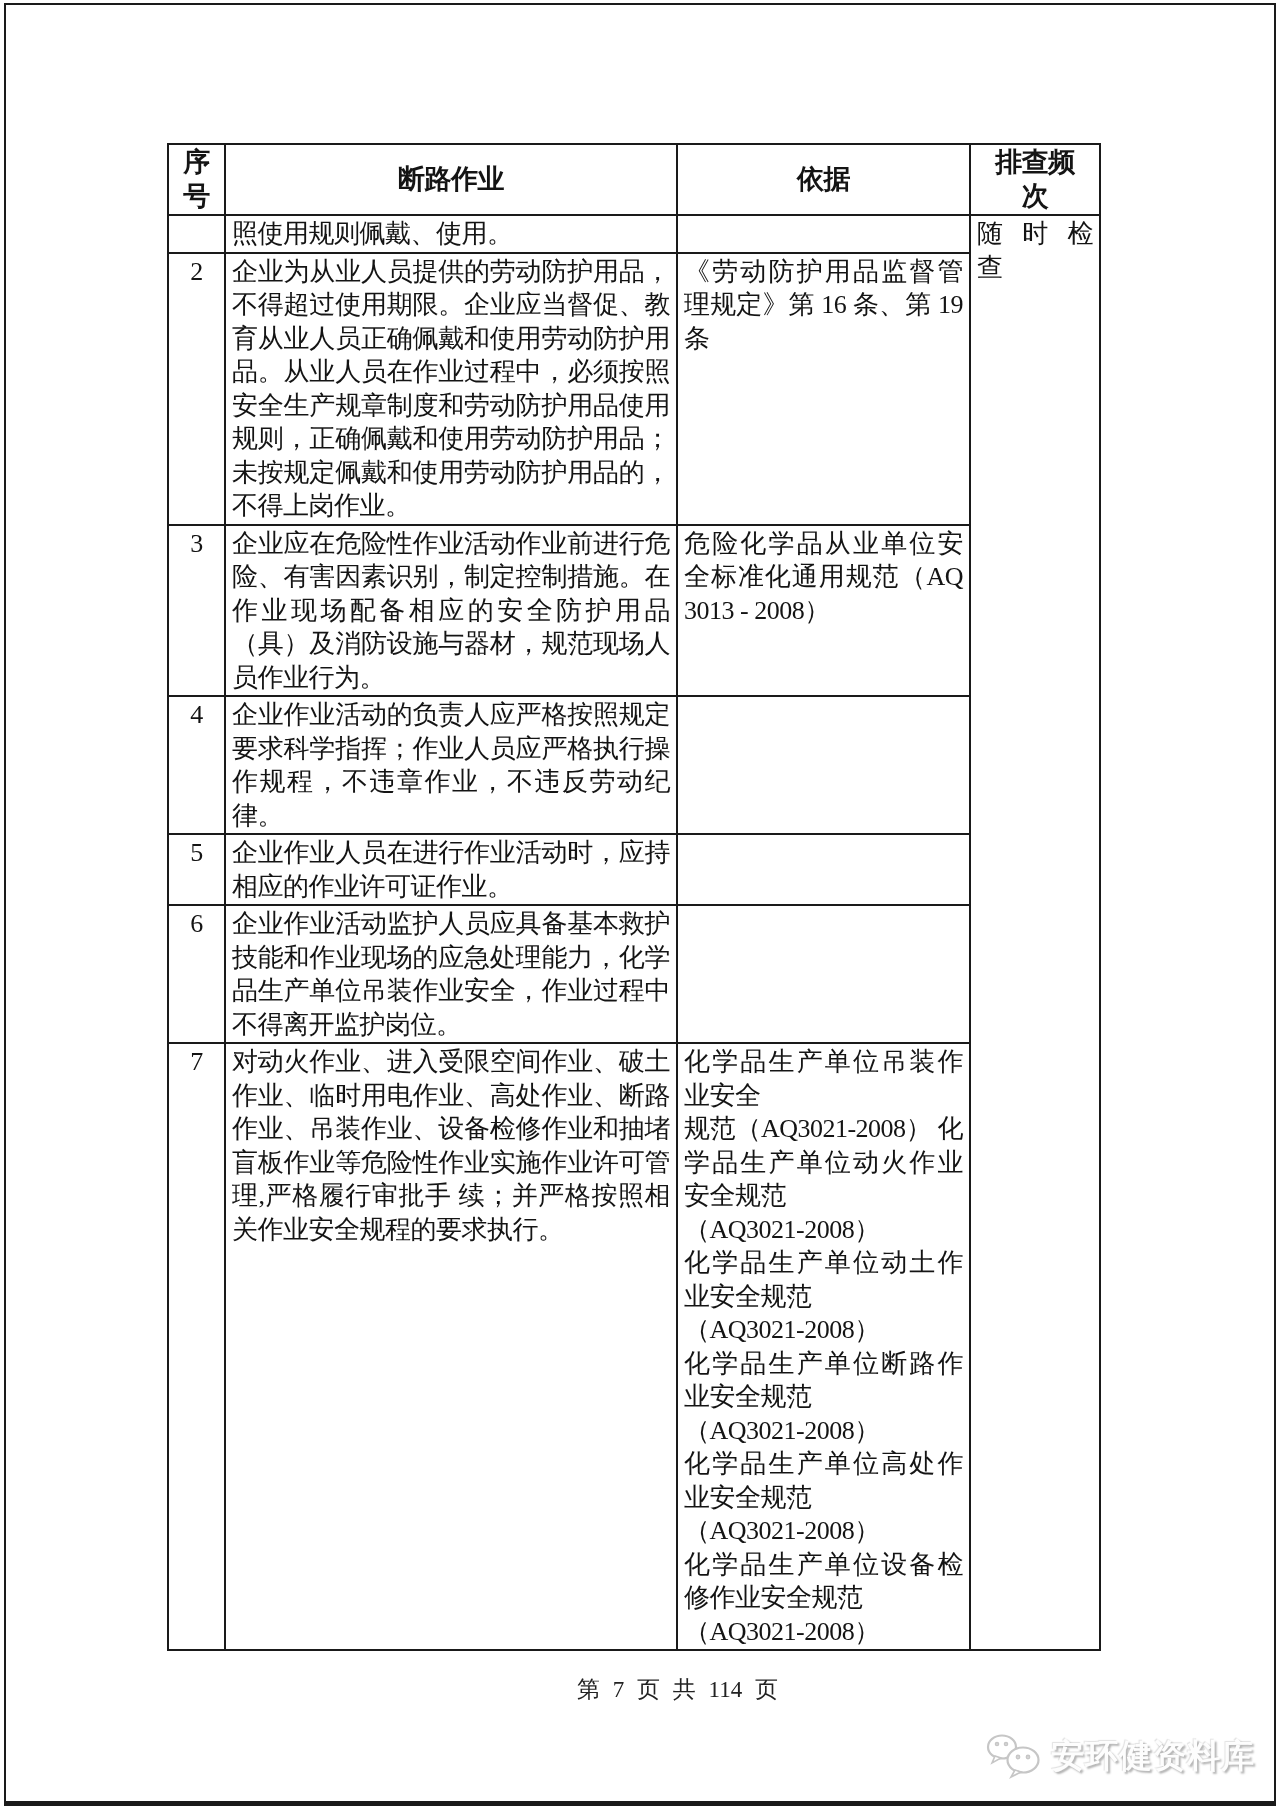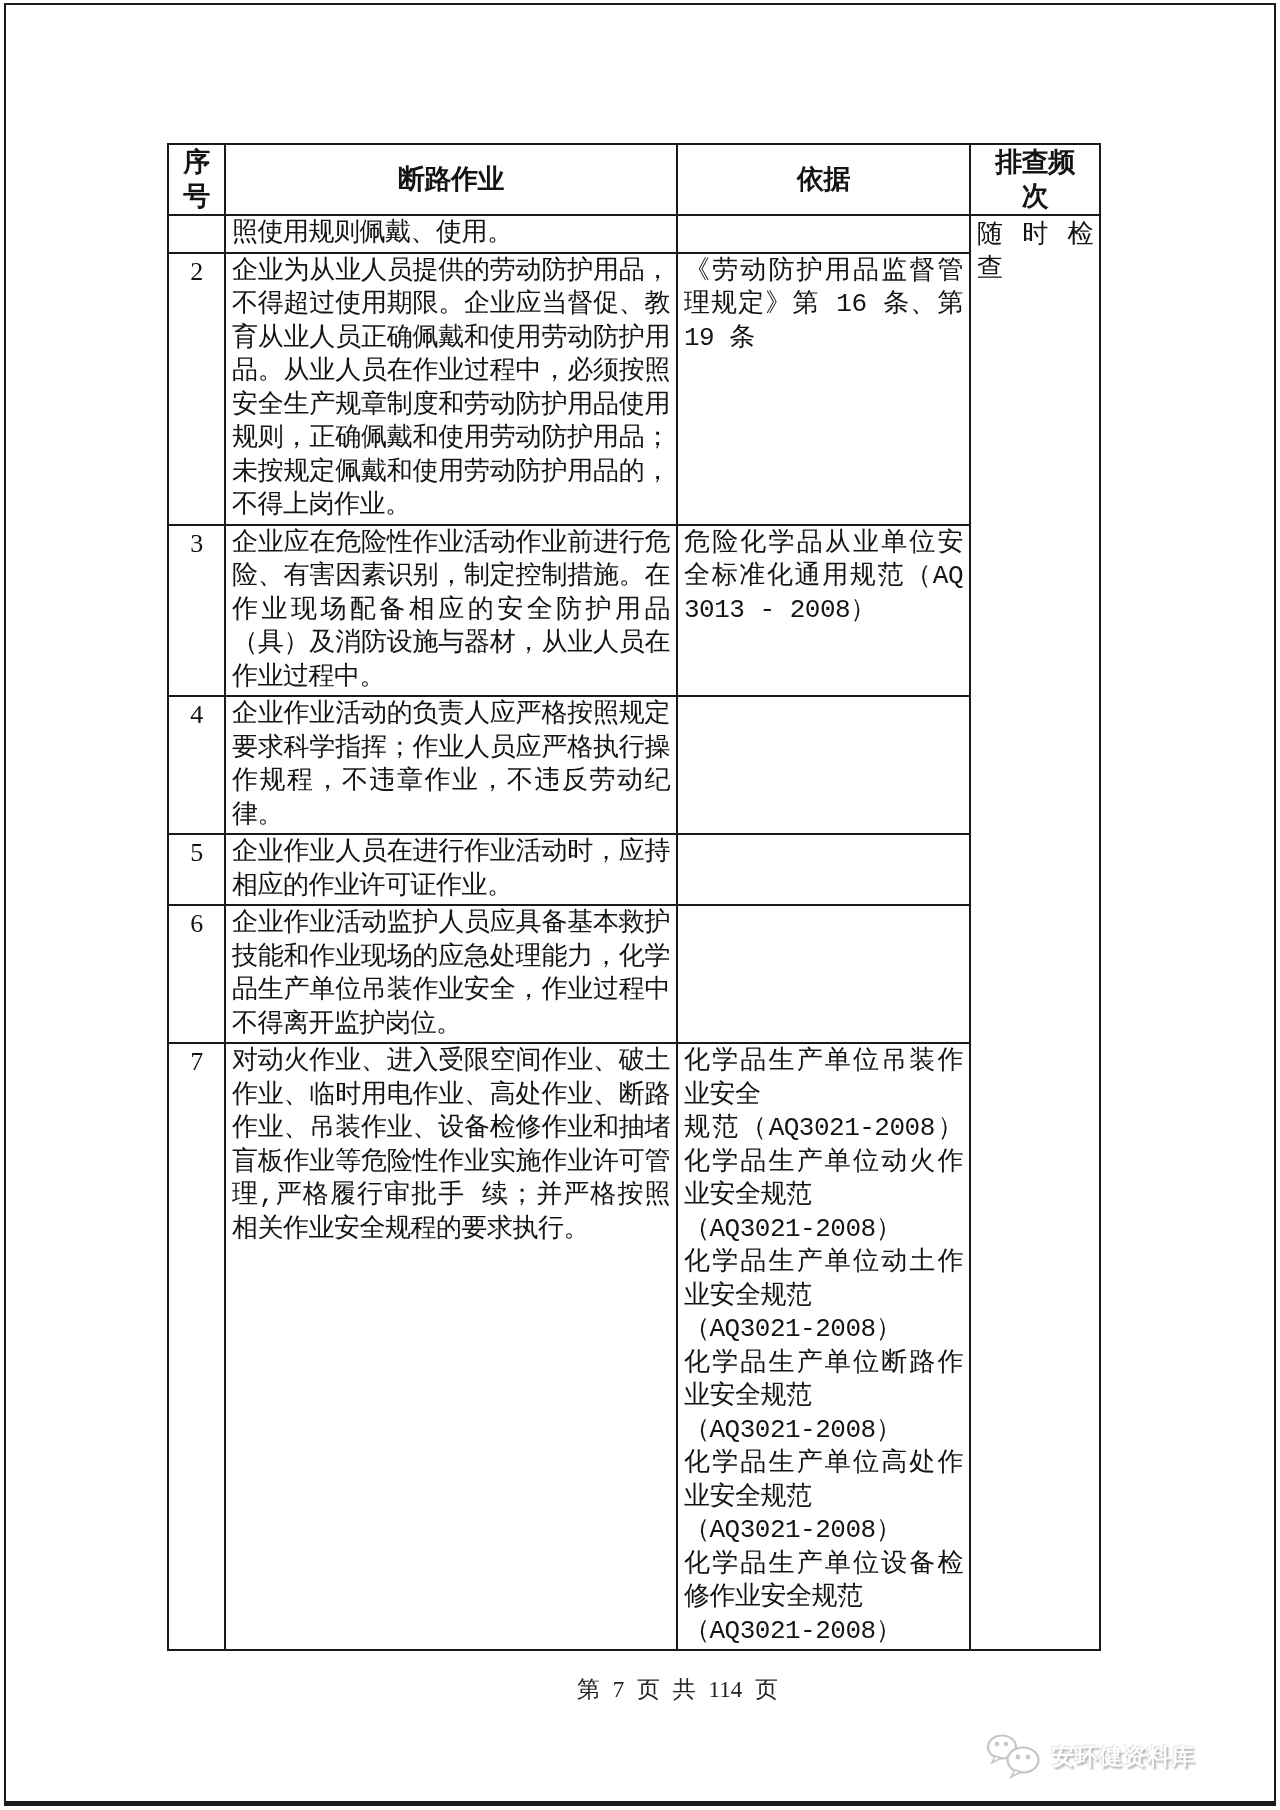--- a/index.html
+++ b/index.html
@@ -39,21 +39,20 @@
     vertical-align:middle;
     padding:1px 2px;
   }
   td.num-top{
     vertical-align:top;
     padding-top:200px;
   }
   td.content-cell,td.basis-cell{
     text-align:justify;
     white-space:pre-wrap;
-    font-family:Liberation Mono, monospace;
   }
   td.basis-cell{padding:1px 11px;border-radius:23px;}
   td.freq-cell{
     vertical-align:top;
     padding:2px 10px;
   }
   .freq-line1{text-align:justify;text-align-last:justify;}
   .freq-line2{text-align:left;}
   .footer{
     position:absolute;left:0;right:0;top:1674px;
@@ -61,21 +60,21 @@
     padding-left:75px;
     font-size:23px;
     word-spacing:7px;
     color:#222;
   }
   .watermark{
     position:absolute;left:985px;top:1732px;
     display:flex;align-items:center;gap:8px;
   }
   .watermark-text{
-    font-size:23px;
+    font-size:33px;
     font-weight:bold;
     font-family:"Liberation Sans","DejaVu Sans",sans-serif;
     color:#fdfdfd;
     letter-spacing:1px;
     text-shadow:2px 2px 2px #b4b4b4, -1px -1px 1px #e2e2e2;
     white-space:nowrap;
   }
   .bubble-icon{display:block;}
 </style>
 </head>
@@ -116,21 +115,21 @@
     </tr>
 
     <tr style="height:270px">
       <td class="num">2</td>
       <td class="content-cell">企业为从业人员提供的劳动防护用品，不得超过使用期限。企业应当督促、教育从业人员正确佩戴和使用劳动防护用品。从业人员在作业过程中，必须按照安全生产规章制度和劳动防护用品使用规则，正确佩戴和使用劳动防护用品；未按规定佩戴和使用劳动防护用品的，不得上岗作业。</td>
       <td class="basis-cell">《劳动防护用品监督管理规定》第 16 条、第 19 条</td>
     </tr>
 
     <tr style="height:168px">
       <td class="num">3</td>
-      <td class="content-cell">企业应在危险性作业活动作业前进行危险、有害因素识别，制定控制措施。在作业现场配备相应的安全防护用品（具）及消防设施与器材，从业人员在作业过程中。</td>
+      <td class="content-cell">企业应在危险性作业活动作业前进行危险、有害因素识别，制定控制措施。在作业现场配备相应的安全防护用品（具）及消防设施与器材，规范现场人员作业行为。</td>
       <td class="basis-cell">危险化学品从业单位安全标准化通用规范（AQ 3013 - 2008）</td>
     </tr>
 
     <tr style="height:136px">
       <td class="num">4</td>
       <td class="content-cell">企业作业活动的负责人应严格按照规定要求科学指挥；作业人员应严格执行操作规程，不违章作业，不违反劳动纪律。</td>
       <td class="basis-cell"></td>
     </tr>
 
     <tr style="height:68px">

